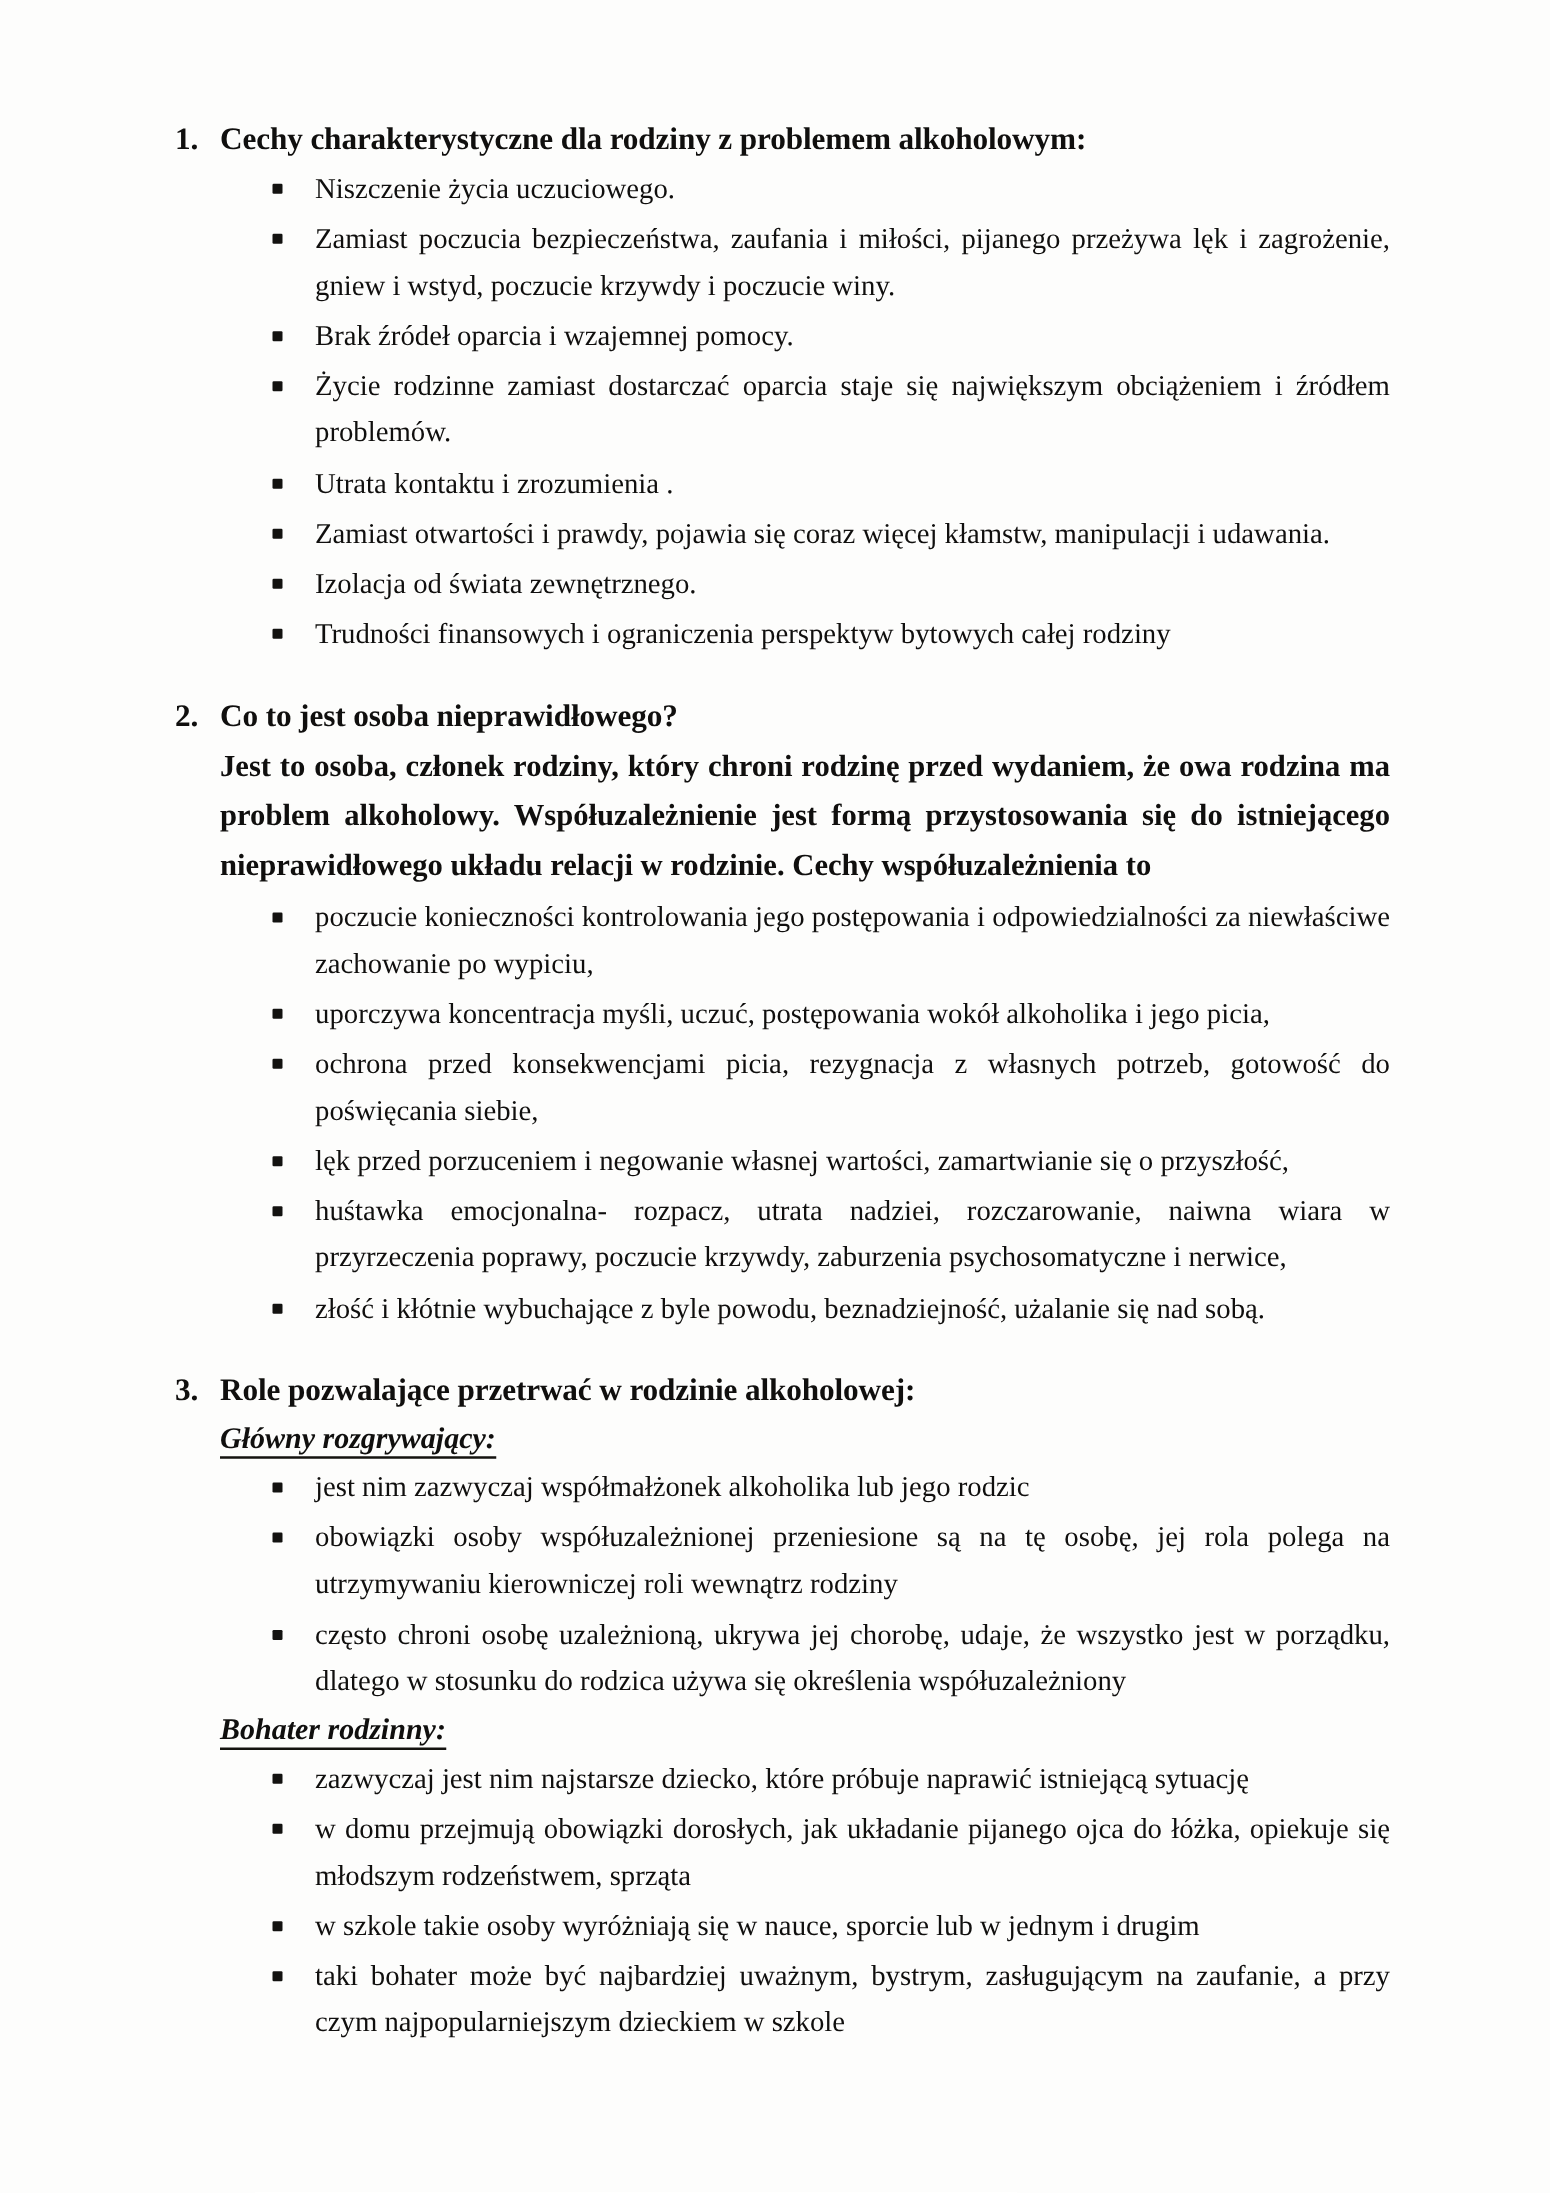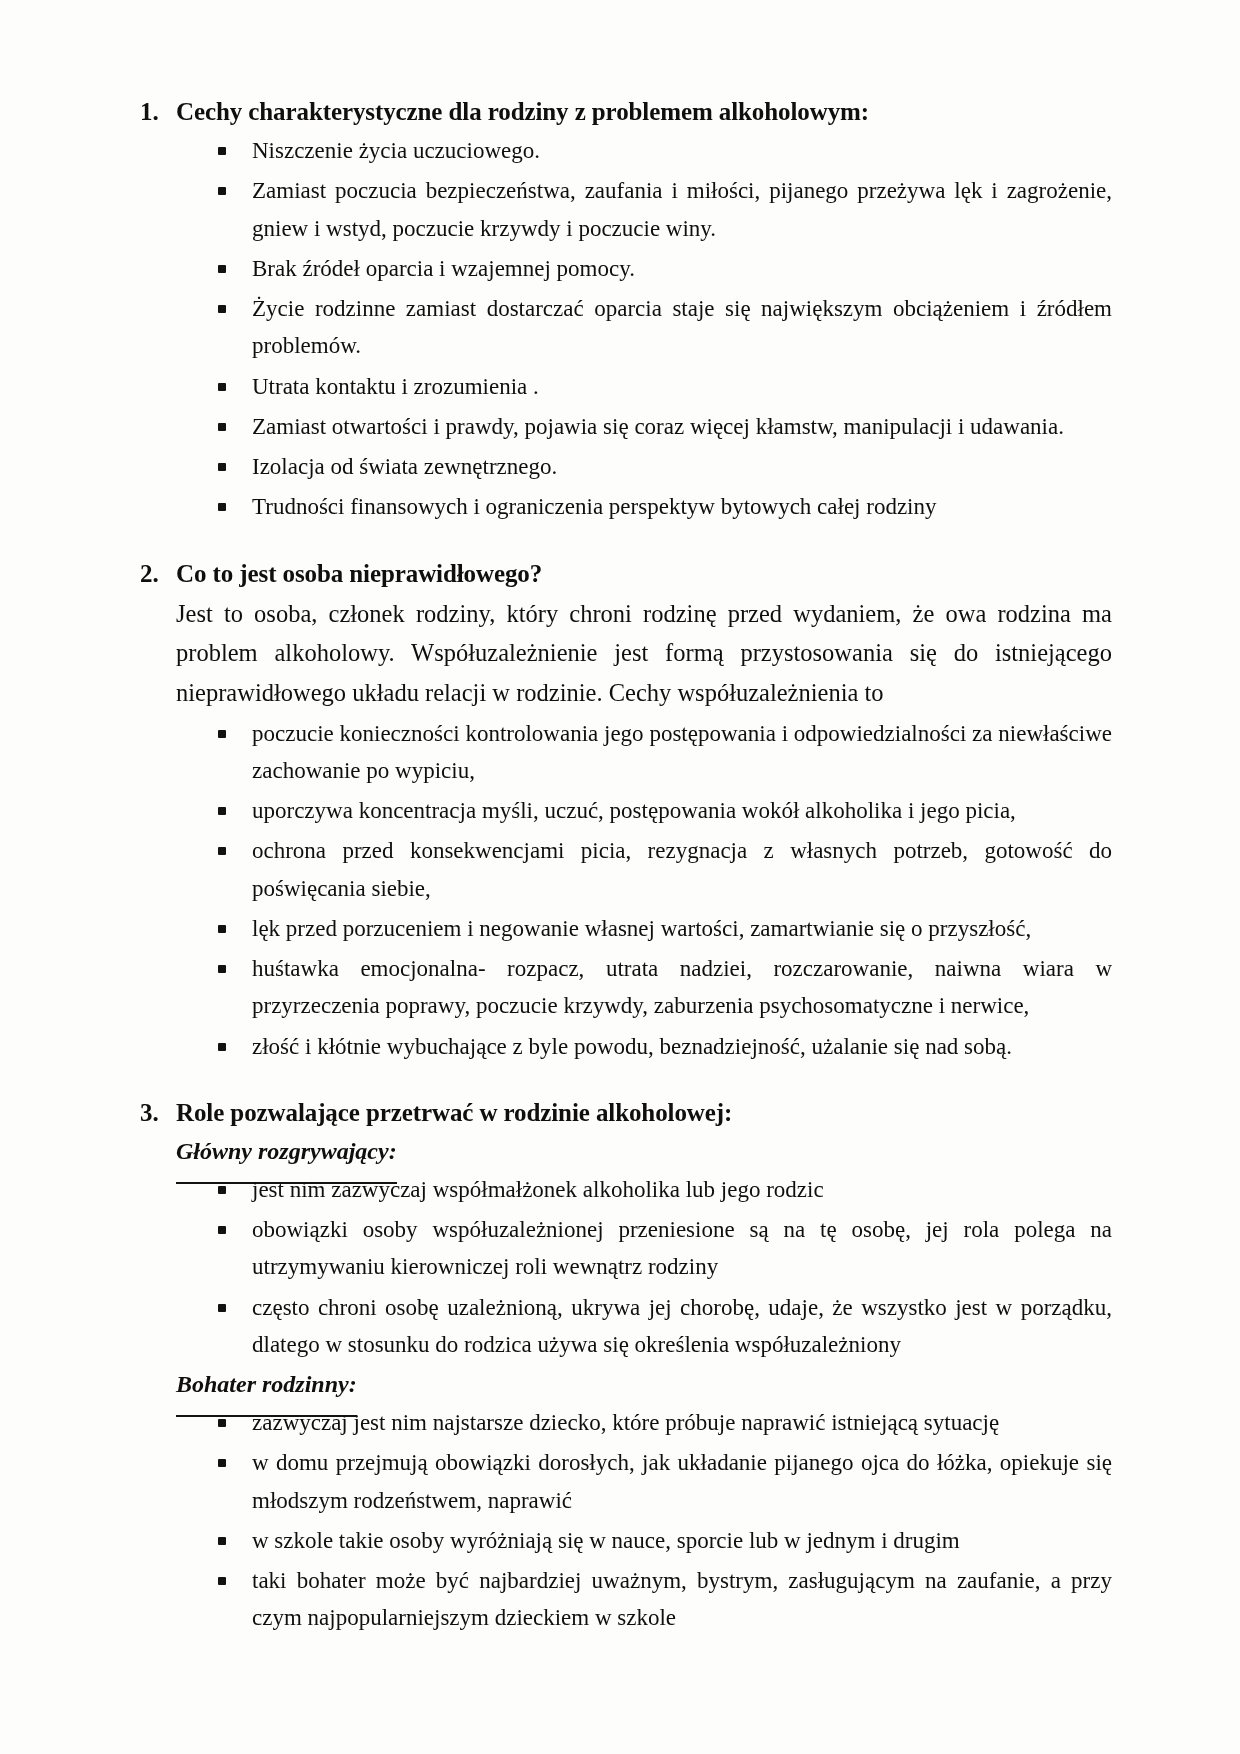--- a/index.html
+++ b/index.html
@@ -44,34 +44,35 @@
   }
 
   
   .body-paragraph {
     margin: 0 0 2px 0;
     padding-left: 36px;
     font-size: 24.5px;
     line-height: 1.62;
     text-align: justify;
     text-justify: inter-word;
+    font-weight: bold;
   }
 
   
   .subheading {
     margin: 2px 0 2px 0;
     padding-left: 36px;
     font-size: 24px;
     font-style: italic;
     font-weight: bold;
     line-height: 1.5;
   }
   .subheading span {
     border-bottom: 2px solid #14130f;
-    padding-bottom: 18px;
+    padding-bottom: 1px;
   }
 
   
   ul.bullets {
     list-style: none;
     margin: 0 0 2px 0;
     padding: 0 0 0 72px;
   }
   ul.bullets > li {
     position: relative;
@@ -154,20 +155,20 @@
       <li>jest nim zazwyczaj współmałżonek alkoholika lub jego rodzic</li>
       <li class="justified">obowiązki osoby współuzależnionej przeniesione są na tę osobę, jej rola polega na utrzymywaniu kierowniczej roli wewnątrz rodziny</li>
       <li class="justified">często chroni osobę uzależnioną, ukrywa jej chorobę, udaje, że wszystko jest w porządku, dlatego w stosunku do rodzica używa się określenia współuzależniony</li>
     </ul>
 
     <div class="subheading">
       <span>Bohater rodzinny:</span>
     </div>
     <ul class="bullets">
       <li>zazwyczaj jest nim najstarsze dziecko, które próbuje naprawić istniejącą sytuację</li>
-      <li class="justified">w domu przejmują obowiązki dorosłych, jak układanie pijanego ojca do łóżka, opiekuje się młodszym rodzeństwem, naprawić</li>
+      <li class="justified">w domu przejmują obowiązki dorosłych, jak układanie pijanego ojca do łóżka, opiekuje się młodszym rodzeństwem, sprząta</li>
       <li>w szkole takie osoby wyróżniają się w nauce, sporcie lub w jednym i drugim</li>
       <li class="justified">taki bohater może być najbardziej uważnym, bystrym, zasługującym na zaufanie, a przy czym najpopularniejszym dzieckiem w szkole</li>
 
     </ul>
   </div>
 
 </div>
 
 </body></html>

